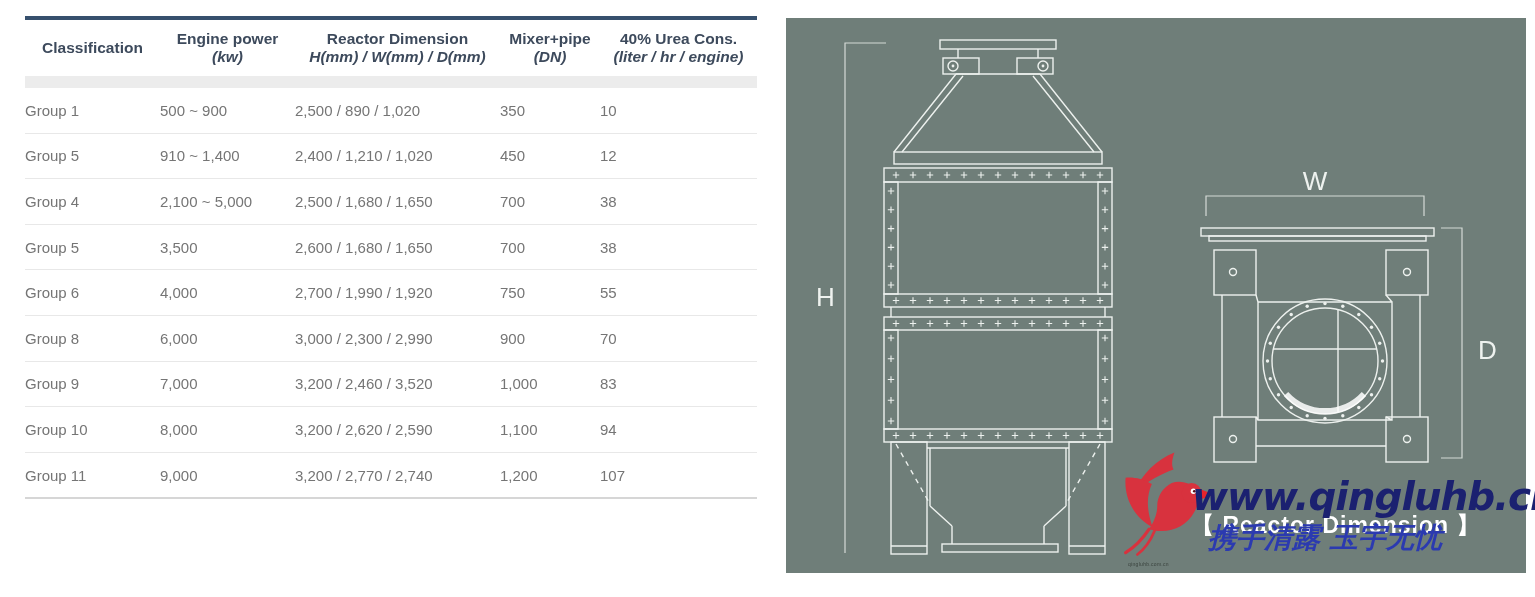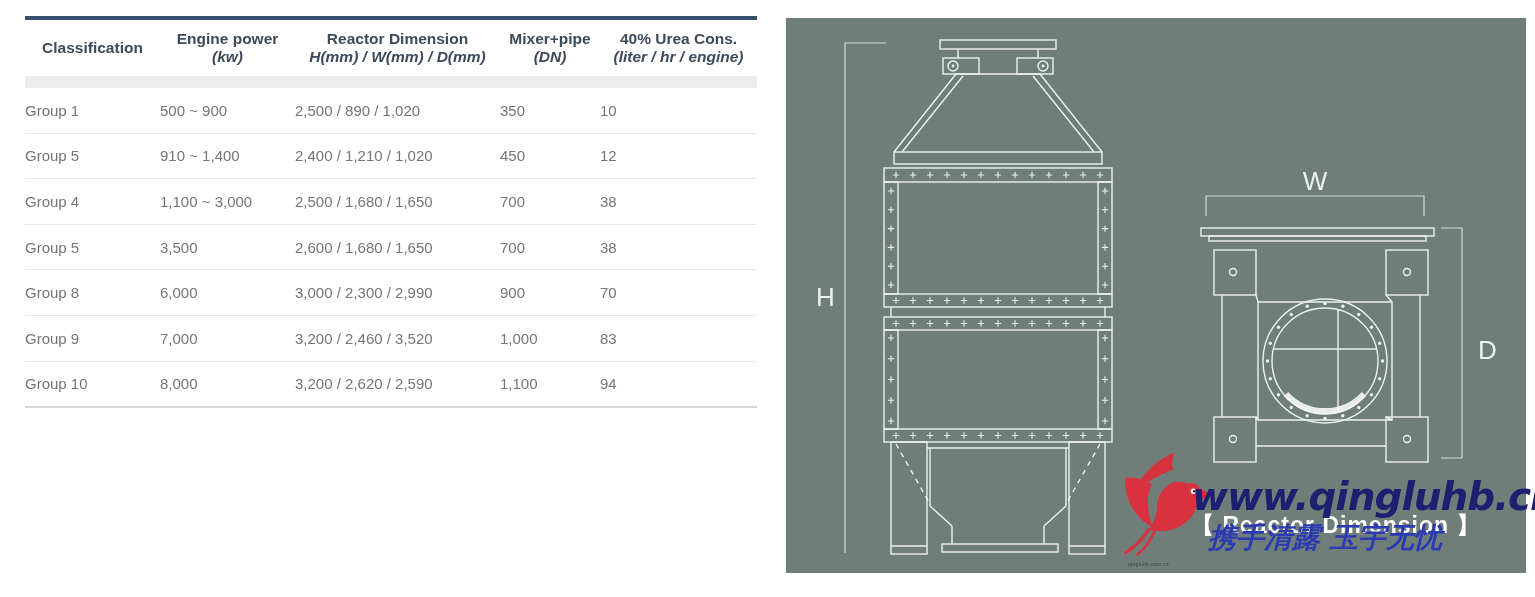--- a/index.html
+++ b/index.html
@@ -114,52 +114,66 @@
     </tr>
           <tr>
       <td>Group 5</td>
       <td>910 ~ 1,400</td>
       <td>2,400 / 1,210 / 1,020</td>
       <td>450</td>
       <td>12</td>
     </tr>
           <tr>
       <td>Group 4</td>
-      <td>1,100 ~ 3,000</td>
+      <td>2,100 ~ 5,000</td>
       <td>2,500 / 1,680 / 1,650</td>
       <td>700</td>
       <td>38</td>
     </tr>
           <tr>
       <td>Group 5</td>
       <td>3,500</td>
       <td>2,600 / 1,680 / 1,650</td>
       <td>700</td>
       <td>38</td>
     </tr>
           <tr>
+      <td>Group 6</td>
+      <td>4,000</td>
+      <td>2,700 / 1,990 / 1,920</td>
+      <td>750</td>
+      <td>55</td>
+    </tr>
+          <tr>
       <td>Group 8</td>
       <td>6,000</td>
       <td>3,000 / 2,300 / 2,990</td>
       <td>900</td>
       <td>70</td>
     </tr>
           <tr>
       <td>Group 9</td>
       <td>7,000</td>
       <td>3,200 / 2,460 / 3,520</td>
       <td>1,000</td>
       <td>83</td>
     </tr>
           <tr>
       <td>Group 10</td>
       <td>8,000</td>
       <td>3,200 / 2,620 / 2,590</td>
       <td>1,100</td>
       <td>94</td>
+    </tr>
+          <tr>
+      <td>Group 11</td>
+      <td>9,000</td>
+      <td>3,200 / 2,770 / 2,740</td>
+      <td>1,200</td>
+      <td>107</td>
     </tr>
         </tbody>
     </table>
   </div>
 
   <div class="panel">
     <svg class="draw" width="740" height="555" viewBox="0 0 740 555">
 
       <g>
 

